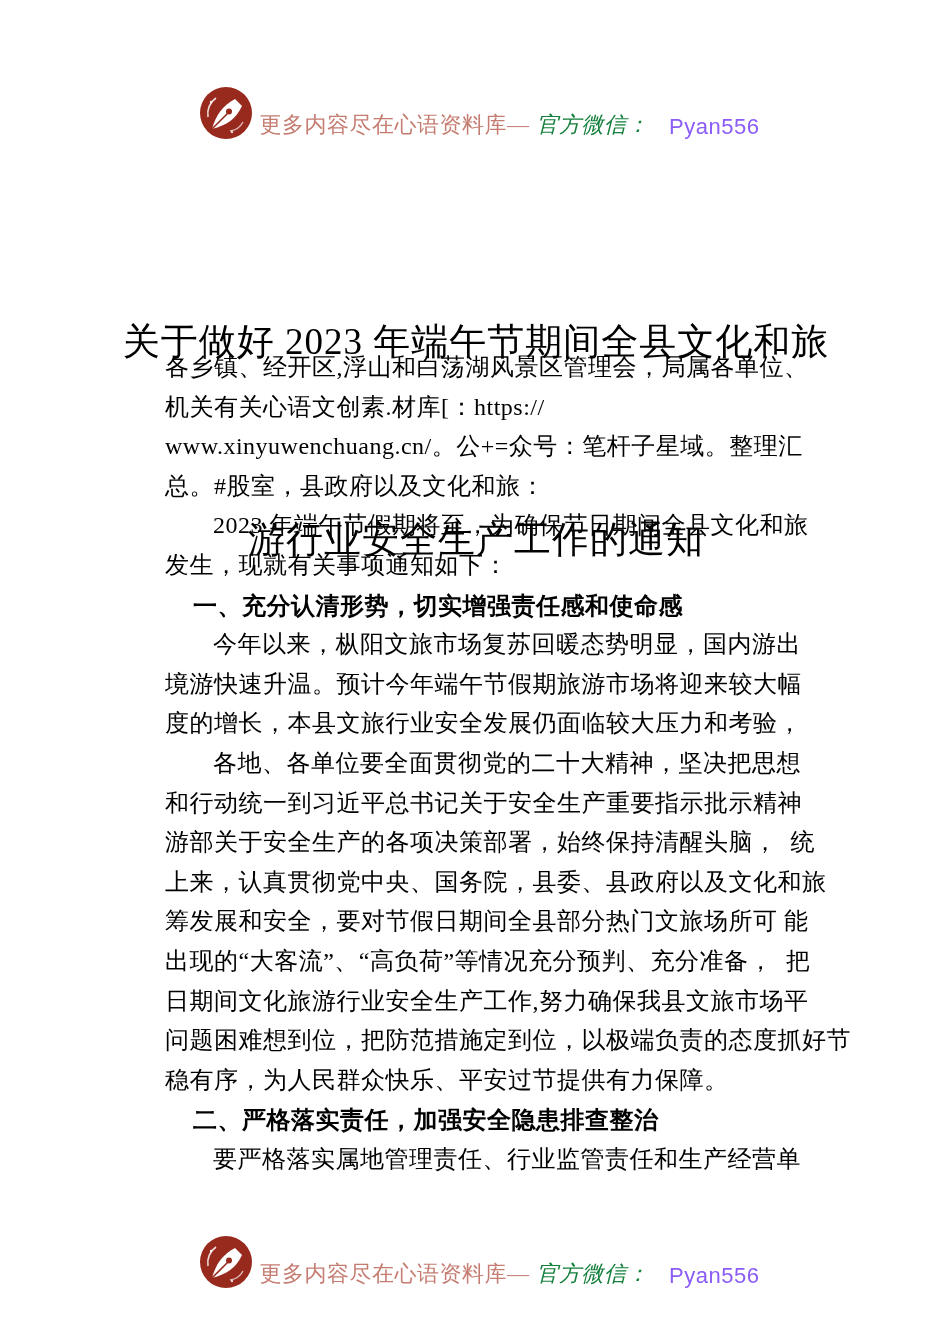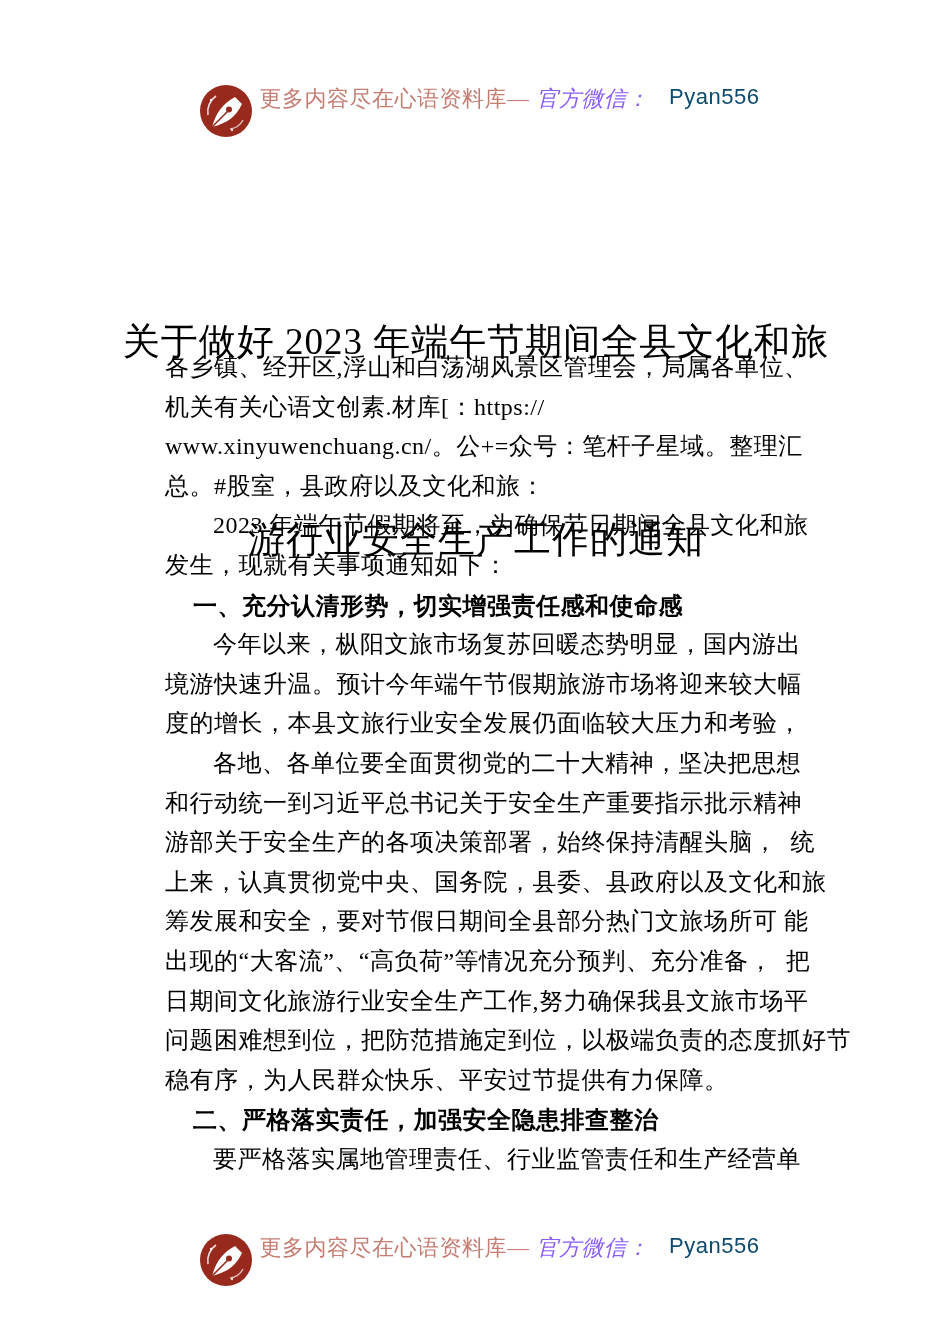--- a/index.html
+++ b/index.html
@@ -13,31 +13,31 @@
     background: #ffffff;
     overflow: hidden;
   }
 
   
   .banner {
     position: absolute;
     left: 8px; right: 0;
     display: flex;
     justify-content: center;
-    align-items: flex-start;
+    align-items: flex-end;
     gap: 7px;
     height: 56px;
   }
   .banner-top { top: 84px; }
   .banner-bottom { top: 1233px; }
   .banner .logo { width: 54px; height: 54px; flex: 0 0 auto; }
   .banner .txt { font-size: 22px; letter-spacing: 0.5px; white-space: pre; }
   .banner .txt-main { color: #c57d72; font-family: "Liberation Serif", "DejaVu Serif", serif; }
-  .banner .txt-label { color: #8b5cf6; font-family: "Liberation Serif", "DejaVu Serif", serif; font-style: italic; }
-  .banner .txt-id { color: #0c4a6e; font-family: "Liberation Sans", "DejaVu Sans", sans-serif; font-style: normal; margin-left: 13px; }
+  .banner .txt-label { color: #15803d; font-family: "Liberation Serif", "DejaVu Serif", serif; font-style: italic; }
+  .banner .txt-id { color: #8b5cf6; font-family: "Liberation Sans", "DejaVu Sans", sans-serif; font-style: normal; margin-left: 13px; }
 
   
   .title {
     position: absolute;
     top: 177px;
     left: 70px;
     right: 68px;
     text-align: center;
     font-size: 37px;
     line-height: 66px;

